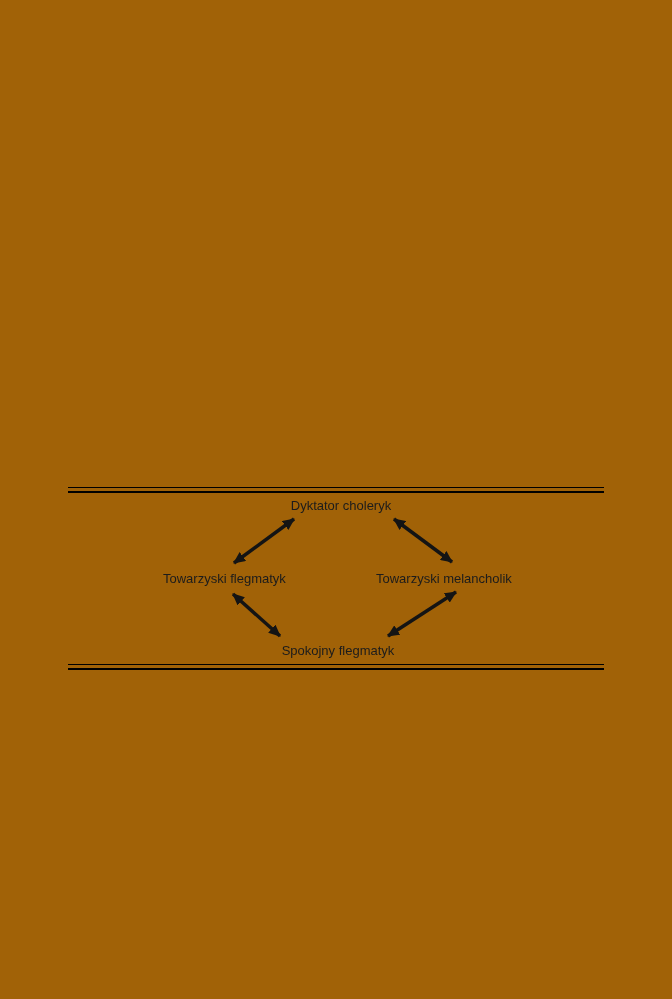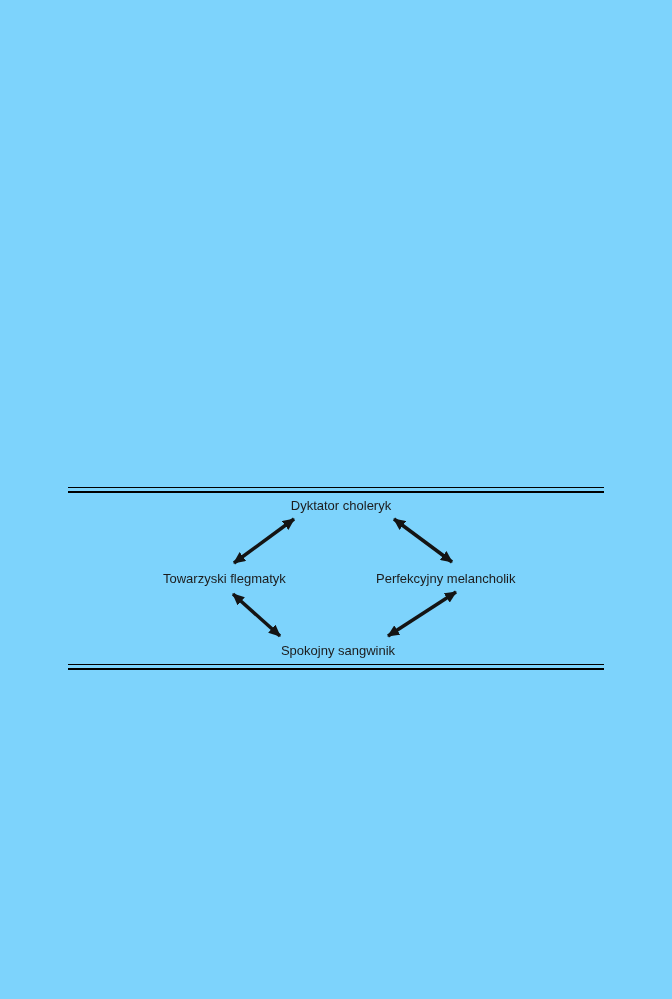--- a/index.html
+++ b/index.html
@@ -4,21 +4,21 @@
 <style>
   html, body {
     margin: 0;
     padding: 0;
     background: #ffffff;
   }
   .page {
     position: relative;
     width: 672px;
     height: 999px;
-    background: #7dd3fc;
+    background: #a16207;
     font-family: "Liberation Sans", sans-serif;
     color: #1c1c1c;
     overflow: hidden;
   }
   .rule {
     position: absolute;
     left: 68px;
     width: 536px;
     height: 3px;
     border-top: 1px solid #000000;
@@ -77,19 +77,19 @@
     <line x1="234" y1="563" x2="294" y2="519" stroke="#141414" stroke-width="3.5" marker-start="url(#ah)" marker-end="url(#ah)"></line>
     <line x1="394" y1="519" x2="452" y2="562" stroke="#141414" stroke-width="3.5" marker-start="url(#ah)" marker-end="url(#ah)"></line>
     <line x1="233" y1="594" x2="280" y2="636" stroke="#141414" stroke-width="3.5" marker-start="url(#ah)" marker-end="url(#ah)"></line>
     <line x1="388" y1="636" x2="456" y2="592" stroke="#141414" stroke-width="3.5" marker-start="url(#ah)" marker-end="url(#ah)"></line>
   </svg>
 
   <div class="node node-top">Dyktator choleryk</div>
 
   <div class="node node-left">Towarzyski flegmatyk</div>
 
-  <div class="node node-right">Perfekcyjny melancholik</div>
+  <div class="node node-right">Towarzyski melancholik</div>
 
-  <div class="node node-bottom">Spokojny sangwinik</div>
+  <div class="node node-bottom">Spokojny flegmatyk</div>
 
   <div class="rule rule-bottom"></div>
 
 </div>
 
 </body></html>

